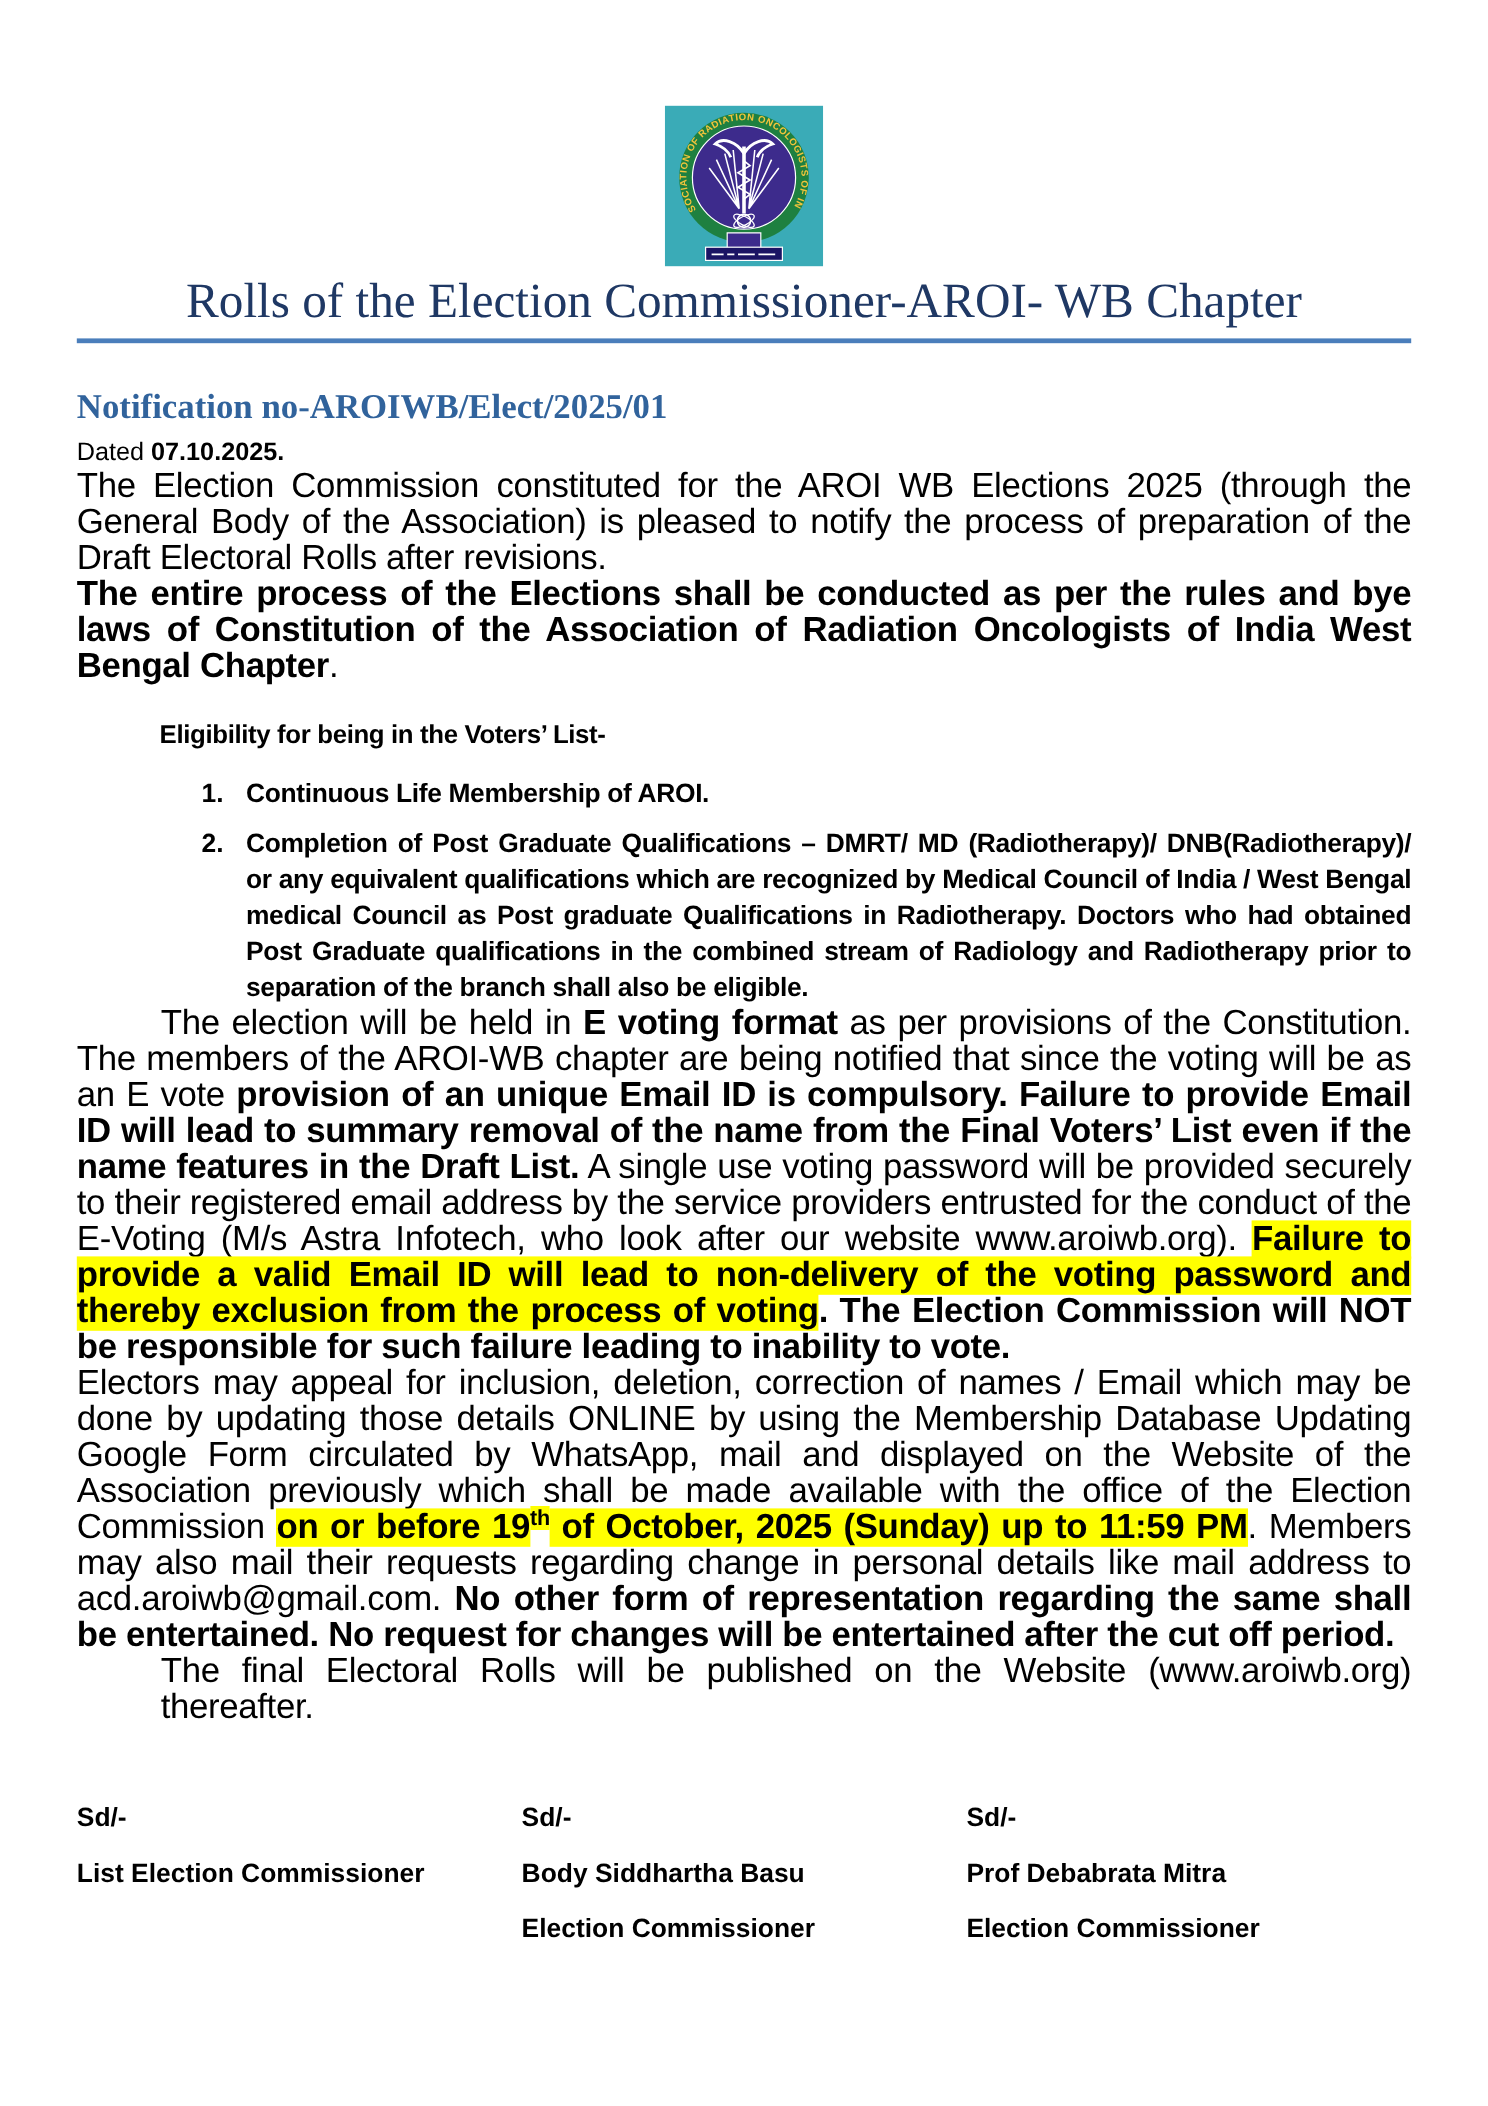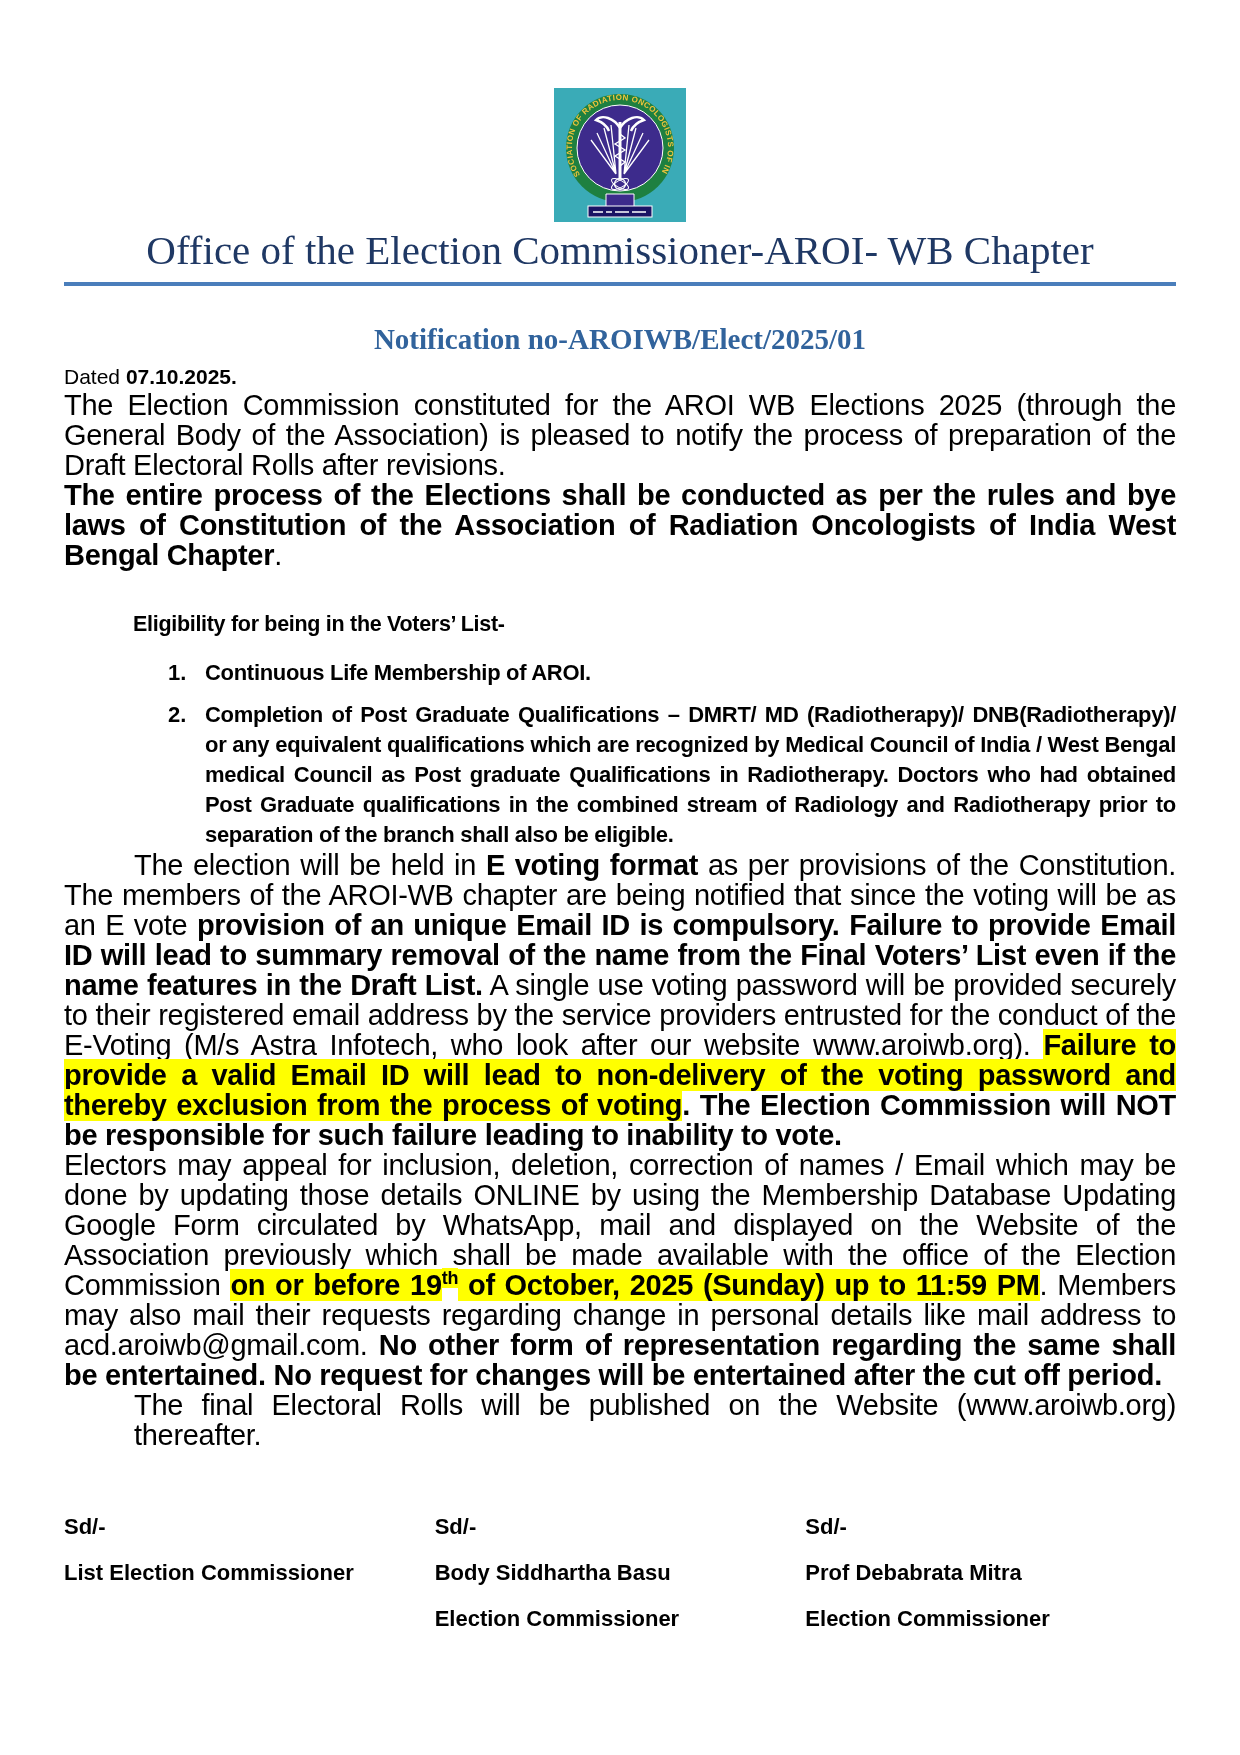--- a/index.html
+++ b/index.html
@@ -24,34 +24,34 @@
   .logo{display:inline-block}
   h1.doc-title{
     margin:4px 0 0 0;padding-bottom:8px;
     border-bottom:4px solid var(--rule_color);
     text-align:center;
     font-family:"Liberation Serif","DejaVu Serif",serif;
     font-weight:400;font-size:41px;line-height:48px;
     color:var(--title_color);
   }
   h2.notif{
-    margin:36px 0 0 0;text-align:center;
+    margin:36px 0 0 0;
     font-family:"Liberation Serif","DejaVu Serif",serif;
     font-weight:700;font-size:29px;line-height:34px;
     color:var(--accent_color);
   }
   .dated{margin-top:8px;font-size:21px;line-height:26px}
   .dated .b{font-weight:700}
   p.body{
     font-size:29px;line-height:30px;letter-spacing:-0.3px;
     margin:0;text-align:justify;
   }
   .intro{margin-top:44px}
   .subhead{
-    margin:40px 0 0 69px;font-weight:700;font-size:21.5px;line-height:28px;
+    margin:28px 0 0 69px;font-weight:700;font-size:21.5px;line-height:28px;
     letter-spacing:-0.3px;
   }
   .olist{margin-top:20px}
   .oli{display:flex;padding-left:104px;margin-top:12px}
   .oli .num{flex:none;width:37px;font-weight:700;font-size:22px;line-height:30px}
   .oli .litext{
     flex:1;font-weight:700;font-size:22px;line-height:30px;
     text-align:justify;letter-spacing:-0.3px;
   }
   .evoting{margin-top:42px;text-indent:70px}
@@ -92,21 +92,21 @@
         <ellipse cx="66" cy="96" rx="9.5" ry="3.6" stroke-width="1" transform="rotate(-28 66 96)"></ellipse>
       </g>
       <path d="M52,106 h28 v16 h-28 z" style="fill:var(--logo_inner)" stroke="#ffffff" stroke-width="1"></path>
       <g>
         <rect x="34" y="118" width="64" height="11" fill="#1b1464" stroke="#ffffff" stroke-width="1"></rect>
         <path d="M39,124 h10 M52,124 h6 M61,124 h14 M78,124 h14" stroke="#ffffff" stroke-width="1.6"></path>
       </g>
     </svg>
   </div>
 
-  <h1 class="doc-title">Office of the Election Commissioner-AROI- WB Chapter</h1>
+  <h1 class="doc-title">Rolls of the Election Commissioner-AROI- WB Chapter</h1>
 
   <h2 class="notif">Notification no-AROIWB/Elect/2025/01</h2>
 
   <div class="dated"><span>Dated</span> <span class="b">07.10.2025.</span></div>
 
   <p class="body intro"><span>The Election Commission constituted for the AROI WB Elections 2025 (through the General Body of the Association) is pleased to notify the process of preparation of the Draft Electoral Rolls after revisions.</span><br><span class="b">The entire process of the Elections shall be conducted as per the rules and bye laws of Constitution of the Association of Radiation Oncologists of India West Bengal Chapter</span><span>.</span></p>
 
   <p class="subhead">Eligibility for being in the Voters’ List-</p>
 
   <div class="olist">

